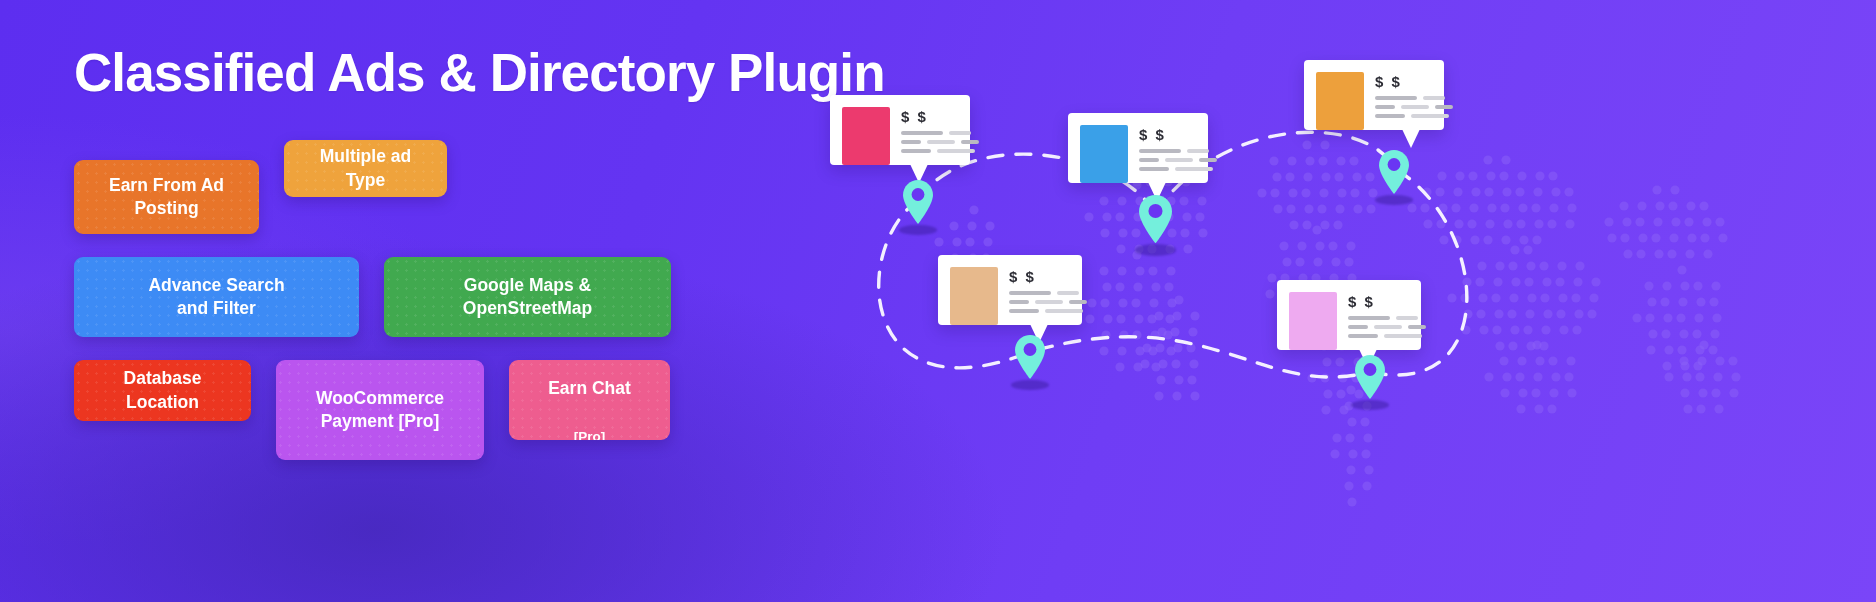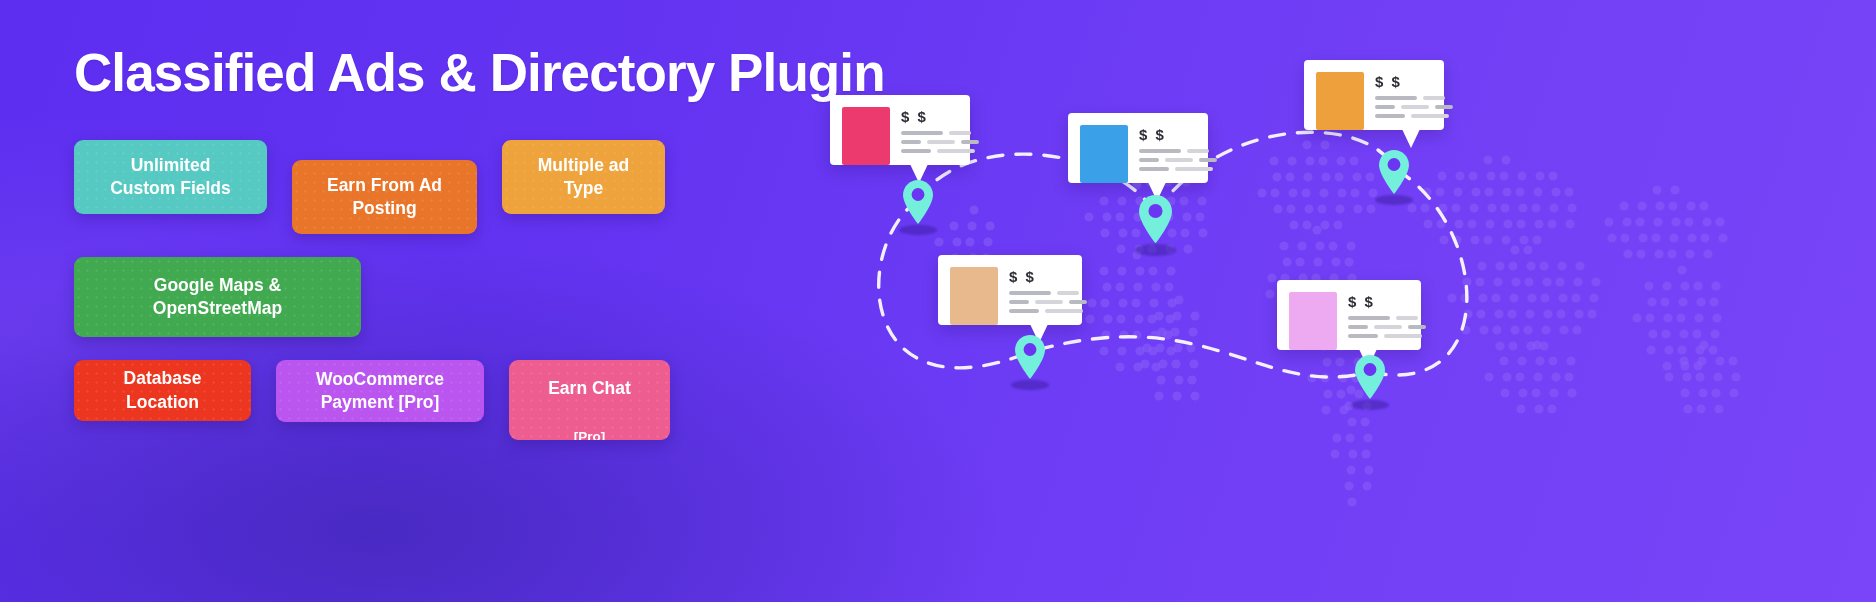--- a/index.html
+++ b/index.html
@@ -117,35 +117,35 @@
 </head>
 <body>
 
 <div id="banner">
 
   <div id="left-panel">
     <h1 id="page-title">Classified Ads &amp; Directory Plugin</h1>
 
     <div id="feature-grid">
       <div class="feature-row">
-        <div class="feature-chip" style="background: rgb(85, 201, 194); width: 193px; height: 74px;"><span>Unlimited
-Custom Fields</span></div>
         <div class="feature-chip" style="background: rgb(232, 117, 42); width: 185px; height: 74px; margin-top: 20px;"><span>Earn From Ad
 Posting</span></div>
-        <div class="feature-chip" style="background: rgb(239, 163, 60); width: 163px; height: 74px;"><span>Multiple ad
+        <div class="feature-chip" style="background: rgb(239, 163, 60); width: 163px; height: 57px;"><span>Multiple ad
 Type</span></div>
       </div>
       <div class="feature-row">
+        <div class="feature-chip" style="background: rgb(61, 139, 245); width: 285px; height: 80px;"><span>Advance Search
+and Filter</span></div>
         <div class="feature-chip" style="background: rgb(65, 169, 79); width: 287px; height: 80px;"><span>Google Maps &amp;
 OpenStreetMap</span></div>
       </div>
       <div class="feature-row">
         <div class="feature-chip" style="background: rgb(236, 54, 32); width: 177px; height: 61px;"><span>Database
 Location</span></div>
-        <div class="feature-chip" style="background: rgb(186, 85, 239); width: 208px; height: 62px;"><span>WooCommerce
+        <div class="feature-chip" style="background: rgb(186, 85, 239); width: 208px; height: 100px;"><span>WooCommerce
 Payment [Pro]</span></div>
         <div class="feature-chip" style="background: rgb(238, 93, 143); width: 161px; height: 80px;">
           <span>
             <span>Earn Chat</span><br>
             <span class="chip-pro">[Pro]</span>
           </span>
         </div>
       </div>
     </div>
   </div>

